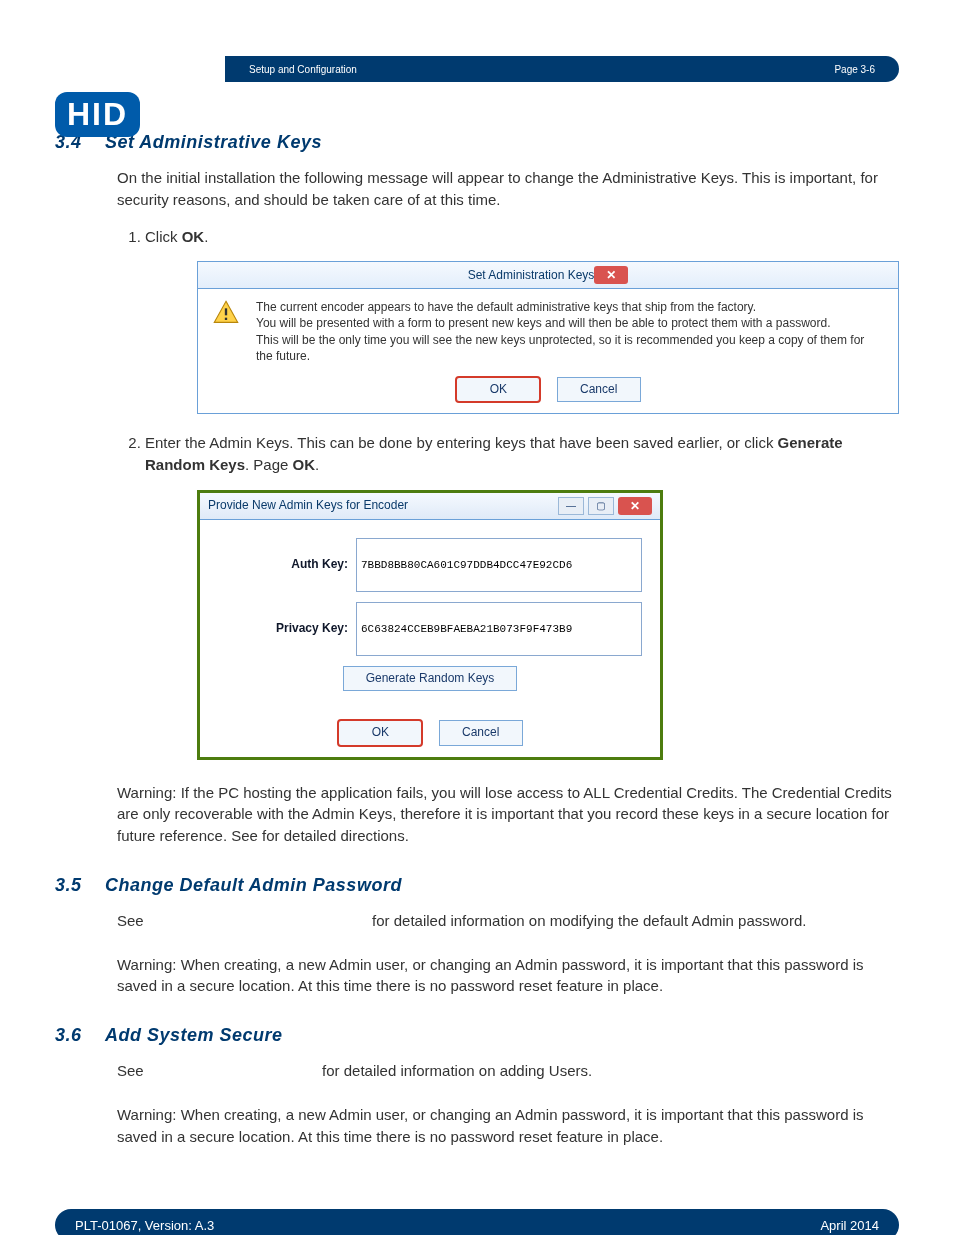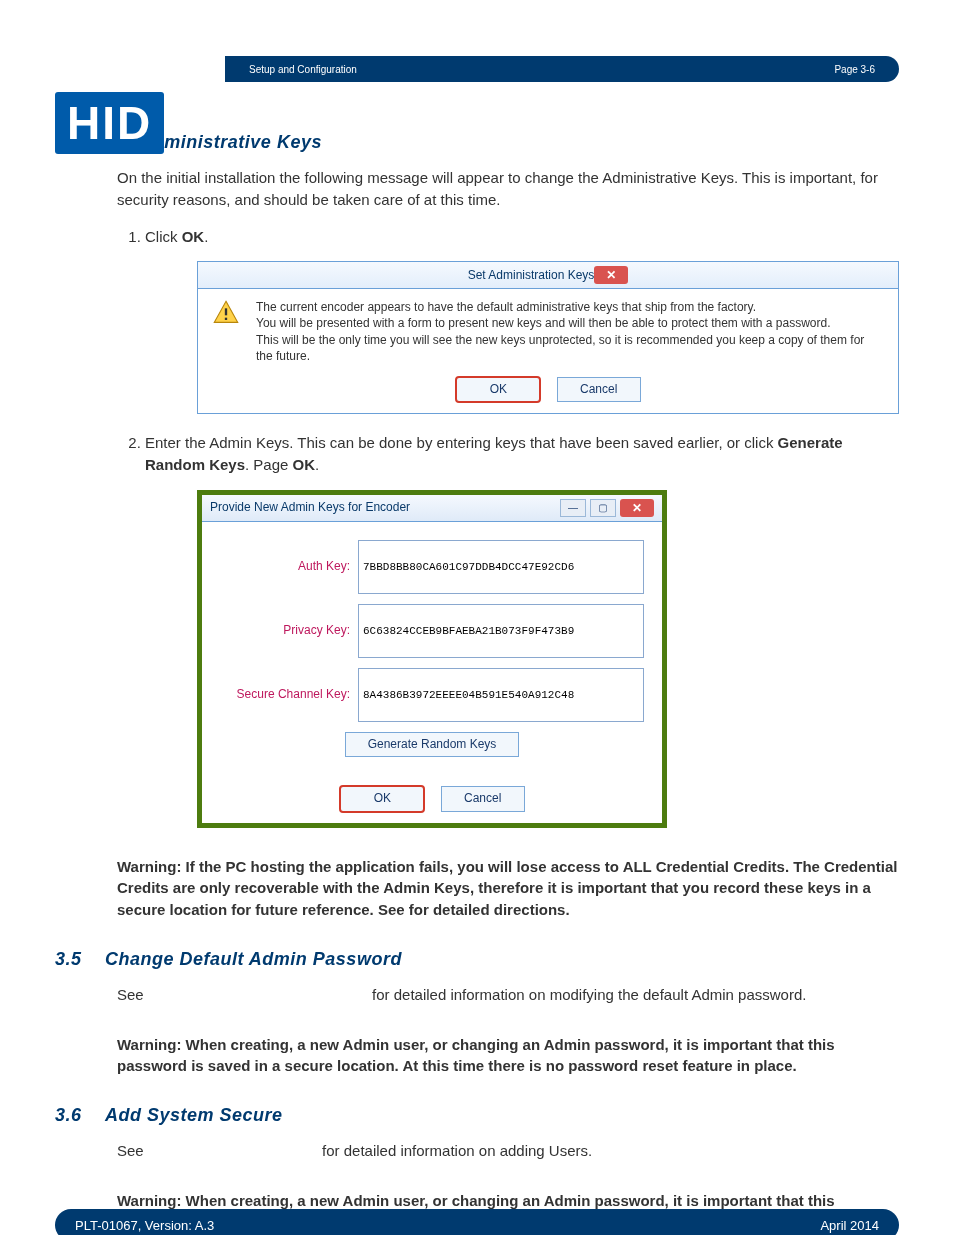--- a/index.html
+++ b/index.html
@@ -31,24 +31,24 @@
   }
   .logo-wrap {
     position: absolute;
     left: 55px;
     top: 36px;
   }
   .logo {
     background: #005baa;
     color: #fff;
     font-weight: 900;
-    font-size: 46px;
+    font-size: 32px;
     letter-spacing: 2px;
     padding: 4px 12px 4px 12px;
-    border-radius: 3px;
+    border-radius: 12px;
     display: inline-block;
     font-family: Arial, sans-serif;
   }
   .content {
     margin: 50px 55px 0 55px;
   }
   .section-head {
     display: flex;
     align-items: baseline;
     color: #003a6f;
@@ -68,23 +68,23 @@
     line-height: 1.45;
   }
   ol {
     padding-left: 28px;
   }
   ol li {
     margin-bottom: 0;
   }
   .bold { font-weight: bold; }
   .warning {
-    font-weight: bold;
+    font-weight: normal;
     margin-left: 62px;
-    margin-top: 28px;
+    margin-top: 22px;
     line-height: 1.45;
   }
   
   .dialog1 {
     margin: 14px 0 18px 52px;
     width: 700px;
     border: 1px solid #6aa0d8;
     background: #fff;
     font-size: 12px;
     font-family: "Segoe UI", Tahoma, sans-serif;
@@ -136,21 +136,21 @@
     text-align: center;
   }
   .winbtn.hl {
     border: 2px solid #d43a2a;
     border-radius: 4px;
   }
   
   .dialog2 {
     margin: 14px 0 22px 52px;
     width: 460px;
-    border: 5px solid #4d7c0f;
+    border: 3px solid #4d7c0f;
     background: #fff;
     font-size: 12px;
     font-family: "Segoe UI", Tahoma, sans-serif;
   }
   .dialog2 .titlebar {
     background: linear-gradient(#f5f9fe, #dfeaf8);
     color: #0a3a6a;
     padding: 4px 8px;
     display: flex;
     justify-content: space-between;
@@ -170,21 +170,22 @@
   }
   .frow {
     display: flex;
     align-items: center;
     margin-bottom: 10px;
   }
   .flabel {
     width: 130px;
     text-align: right;
     padding-right: 8px;
-    color: #be185d;
+    color: #0f172a;
+    font-weight: bold;
   }
   .finput {
     flex: 1;
     border: 1px solid #8aa8cf;
     padding: 18px 4px;
     font-family: "Courier New", monospace;
     font-size: 11px;
     height: 16px;
     background: #fff;
   }
@@ -278,24 +279,20 @@
           </div>
           <div class="form">
             <div class="frow">
               <span class="flabel">Auth Key:</span>
               <input class="finput" value="7BBD8BB80CA601C97DDB4DCC47E92CD6" style="">
             </div>
             <div class="frow">
               <span class="flabel">Privacy Key:</span>
               <input class="finput" value="6C63824CCEB9BFAEBA21B073F9F473B9" style="">
             </div>
-            <div class="frow">
-              <span class="flabel">Secure Channel Key:</span>
-              <input class="finput" value="8A4386B3972EEEE04B591E540A912C48" style="">
-            </div>
             <div class="genrow">
               <span class="genbtn">Generate Random Keys</span>
             </div>
           </div>
           <div class="btnrow">
             <span class="winbtn hl">OK</span>
             <span class="winbtn">Cancel</span>
           </div>
         </div>
       </li>

